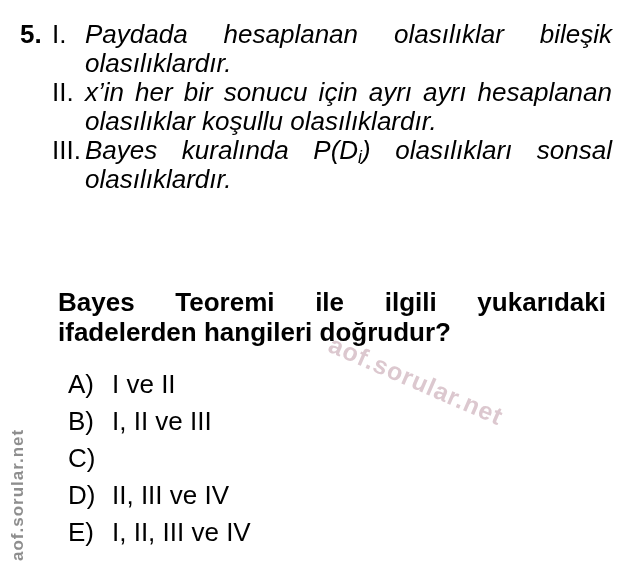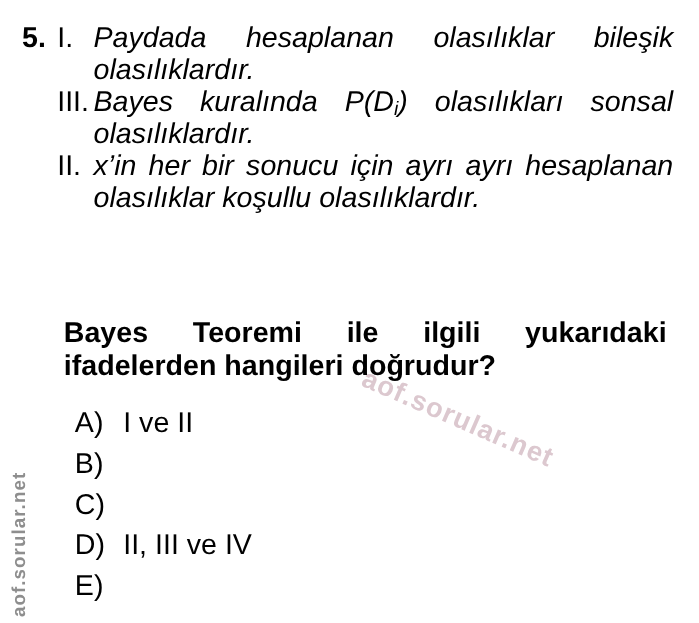--- a/index.html
+++ b/index.html
@@ -103,54 +103,56 @@
     <div class="qnum">5.</div>
 
     <div class="statements">
 
       <div class="stmt">
         <span class="stmt-num">I.</span>
         <span class="stmt-text"><span>Paydada hesaplanan olasılıklar bileşik olasılıklardır.</span><sub class="dsub"></sub><span></span></span>
       </div>
 
       <div class="stmt">
-        <span class="stmt-num">III.</span>
-        <span class="stmt-text"><span>Bayes kuralında P(D</span><sub class="dsub">i</sub><span>) olasılıkları sonsal olasılıklardır.</span></span>
+        <span class="stmt-num">II.</span>
+        <span class="stmt-text"><span>x’in her bir sonucu için ayrı ayrı hesaplanan olasılıklar koşullu olasılıklardır.</span><sub class="dsub"></sub><span></span></span>
       </div>
 
       <div class="stmt">
-        <span class="stmt-num">II.</span>
-        <span class="stmt-text"><span>x’in her bir sonucu için ayrı ayrı hesaplanan olasılıklar koşullu olasılıklardır.</span><sub class="dsub"></sub><span></span></span>
+        <span class="stmt-num">III.</span>
+        <span class="stmt-text"><span>Bayes kuralında P(D</span><sub class="dsub">i</sub><span>) olasılıkları sonsal olasılıklardır.</span></span>
       </div>
 
 
     </div>
 
     <div class="stem">Bayes Teoremi ile ilgili yukarıdaki ifadelerden hangileri doğrudur?</div>
 
     <div class="options">
 
       <div class="opt">
         <span class="opt-letter">A)</span>
         <span class="opt-text">I ve II</span>
       </div>
 
       <div class="opt">
         <span class="opt-letter">B)</span>
+        <span class="opt-text">I, II ve III</span>
       </div>
 
       <div class="opt">
         <span class="opt-letter">C)</span>
       </div>
 
       <div class="opt">
         <span class="opt-letter">D)</span>
         <span class="opt-text">II, III ve IV</span>
       </div>
 
       <div class="opt">
         <span class="opt-letter">E)</span>
+        <span class="opt-text">I, II, III ve IV</span>
       </div>
 
     </div>
 
   </div>
 </div>
 
 </body></html>

